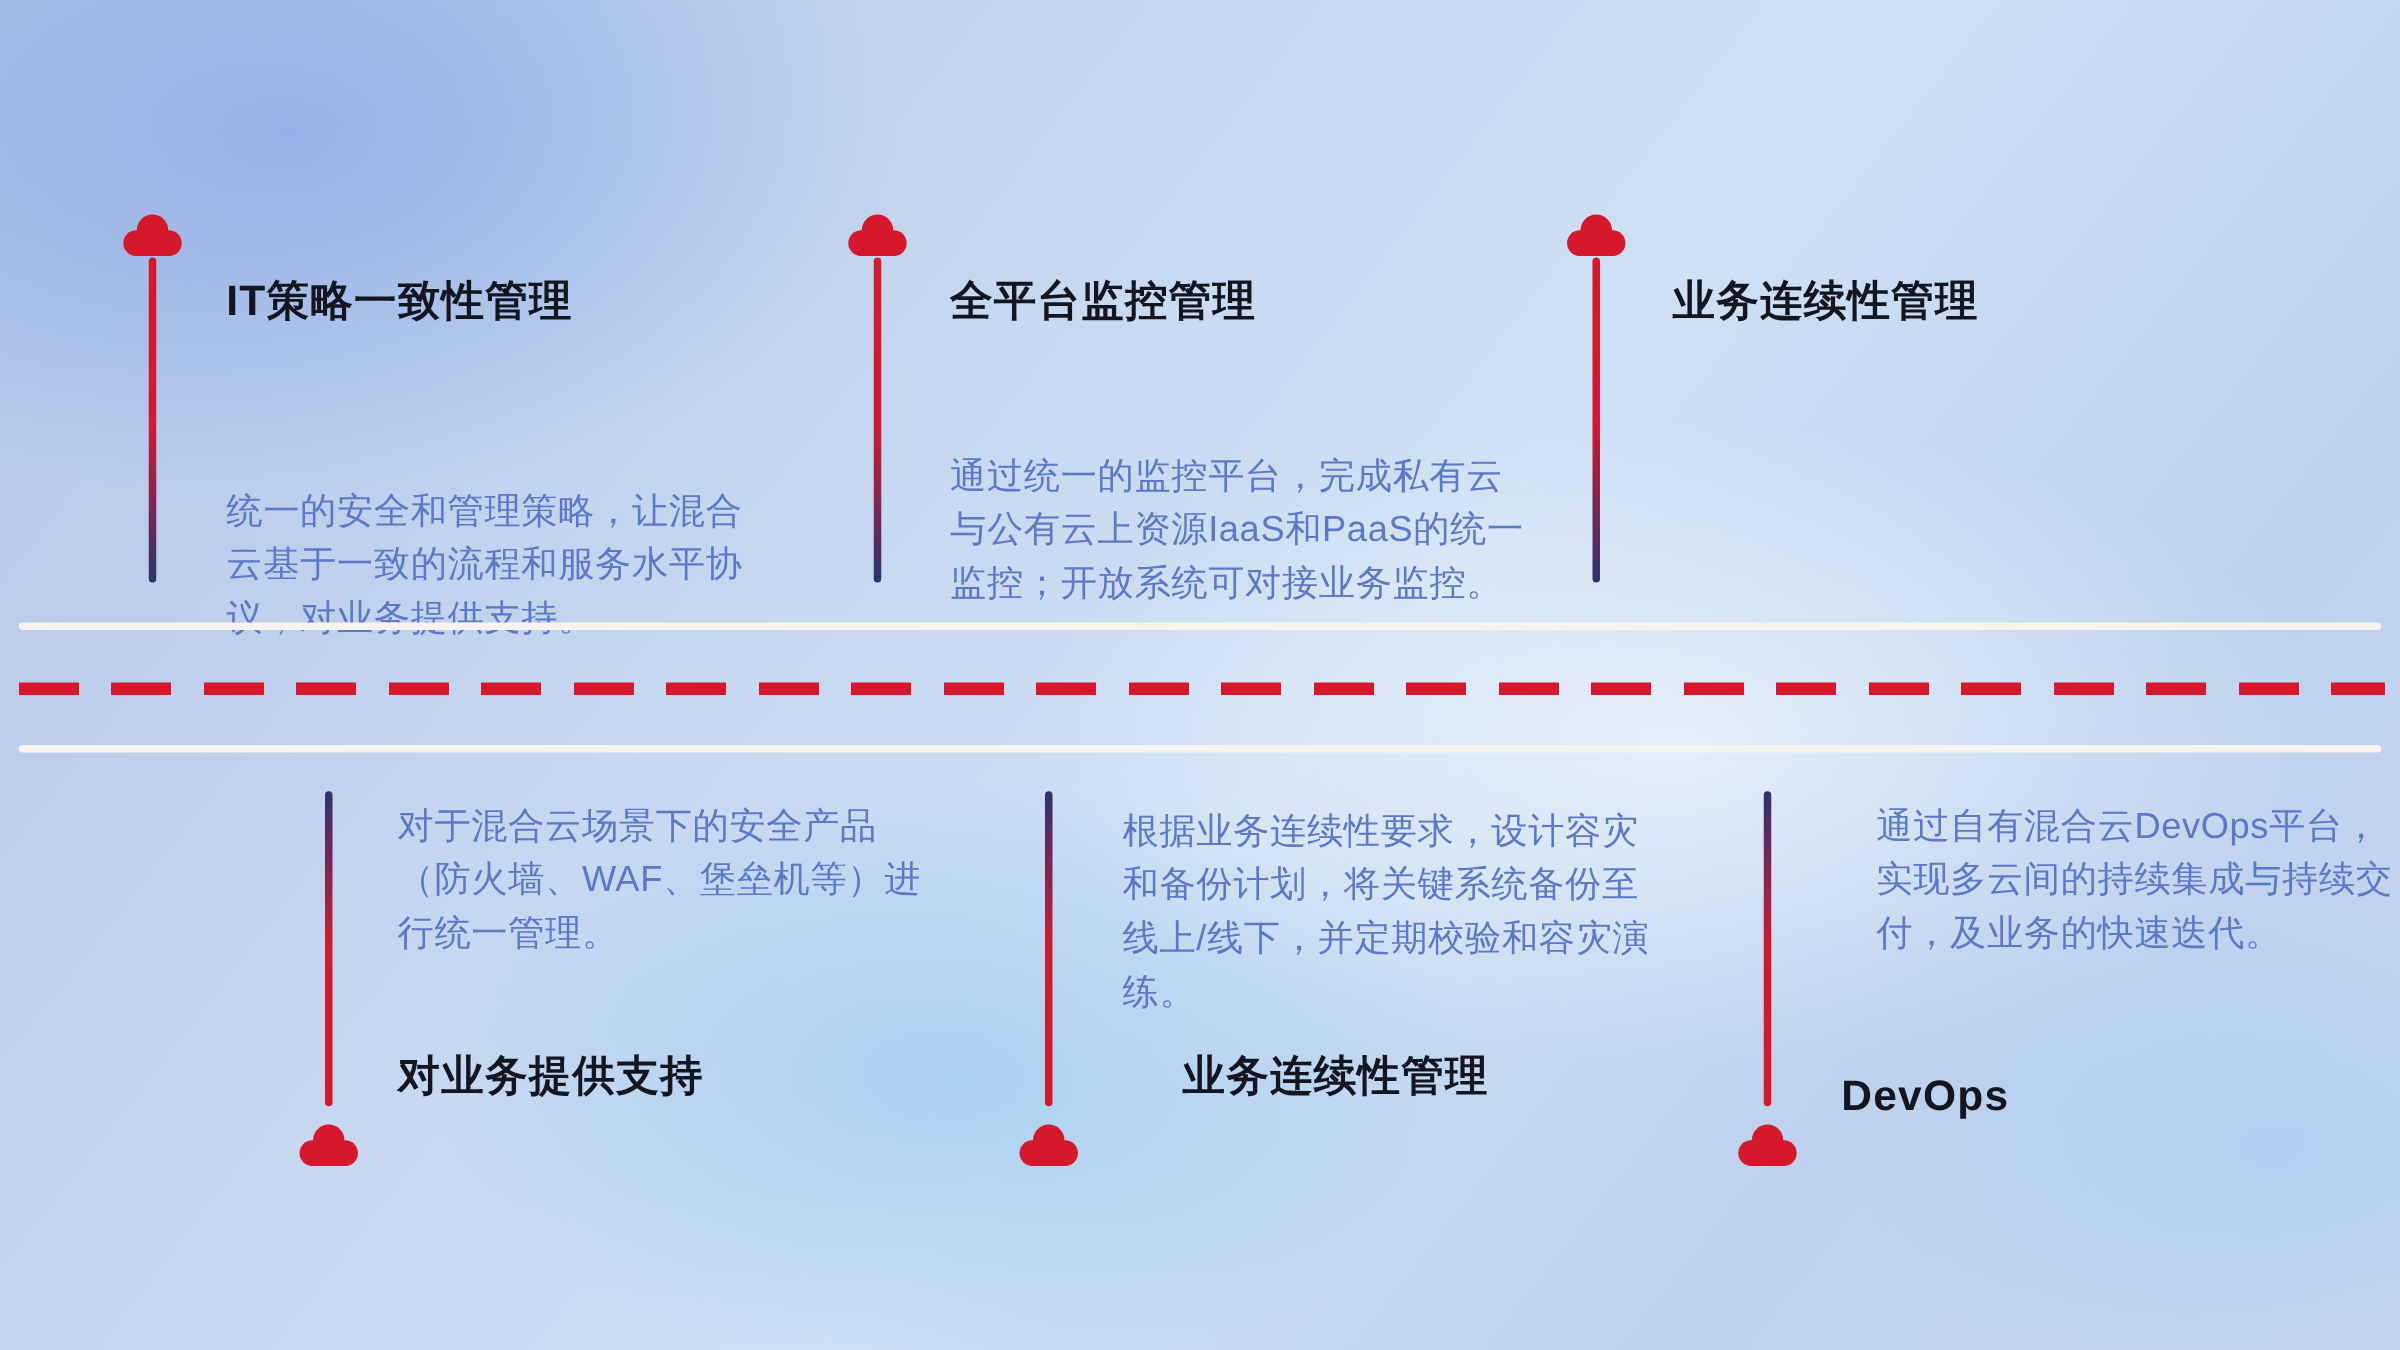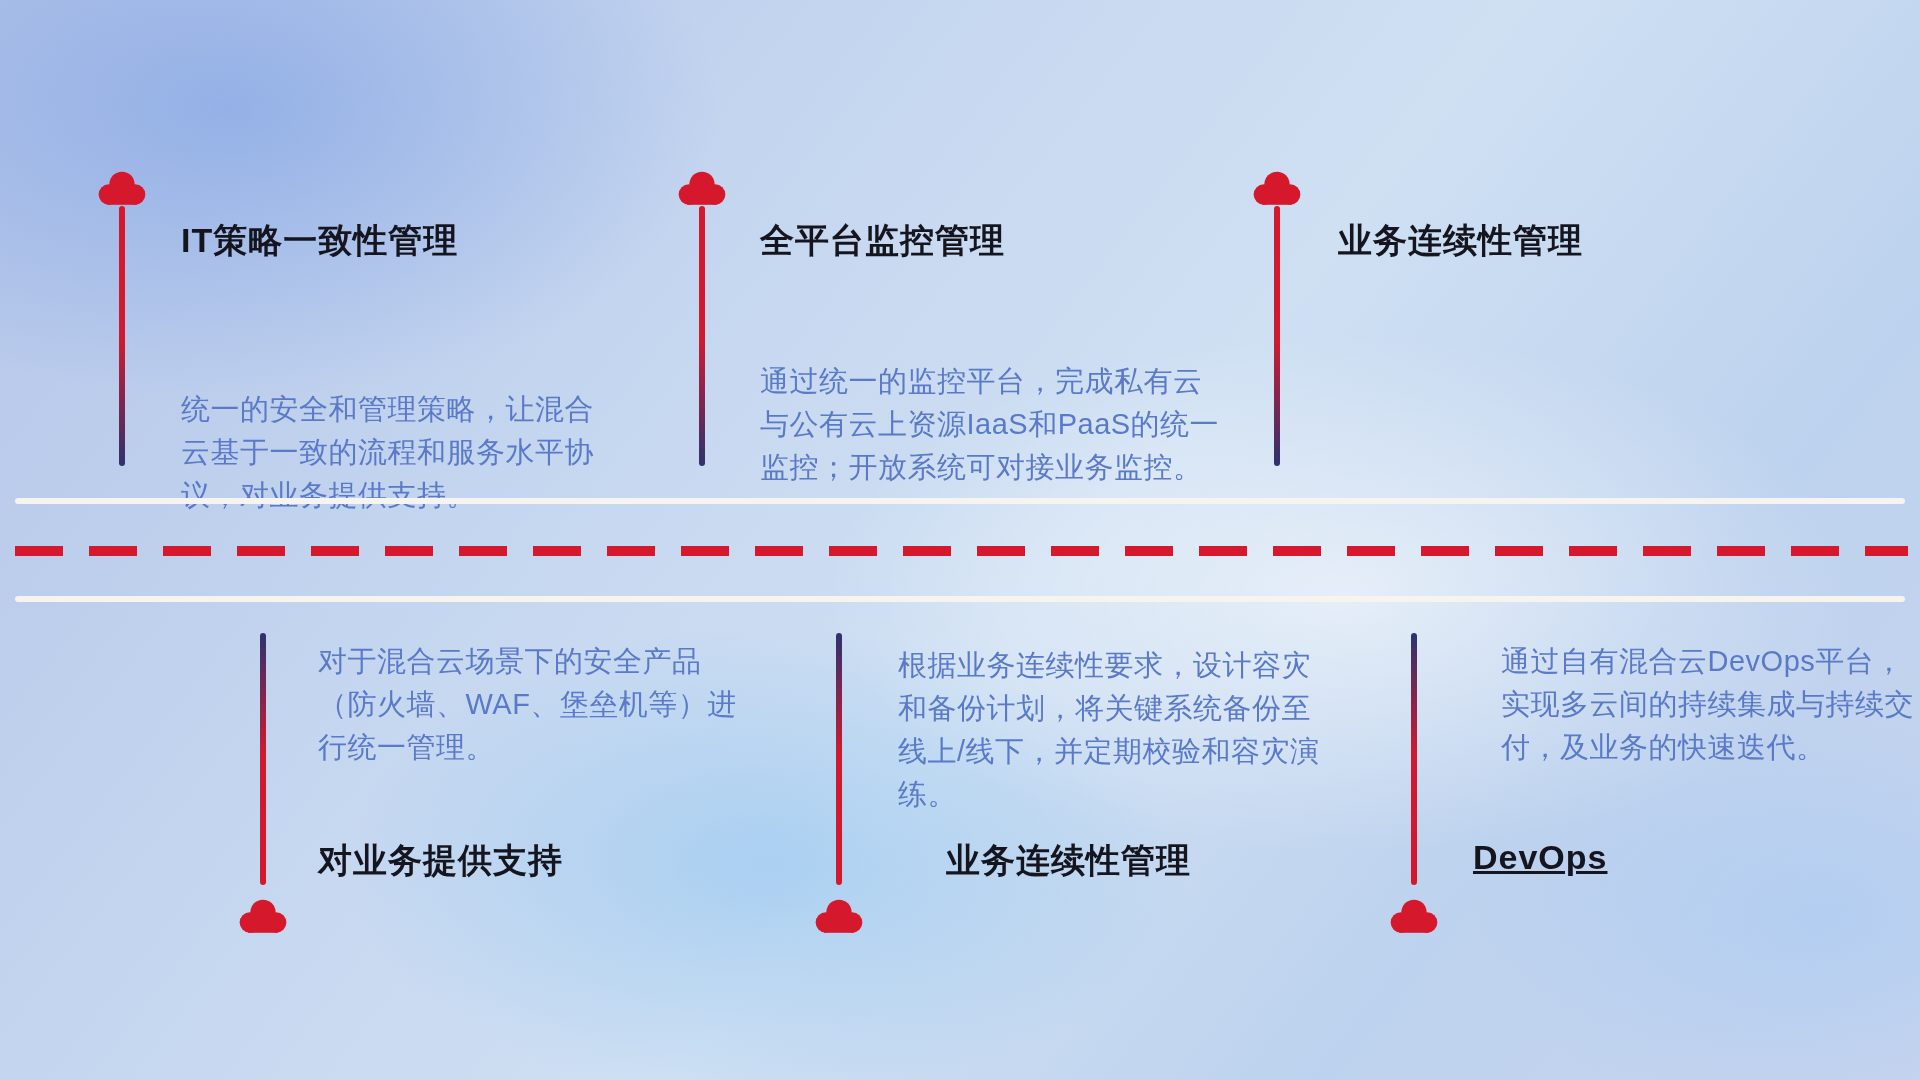--- a/index.html
+++ b/index.html
@@ -137,15 +137,15 @@
   <div class="stem stem-up" style="left:1411px; top:633px; height:252px;"></div>
   <svg class="cloud" style="left:1386px; top:896px;" viewBox="0 0 60 42">
     <g fill="#d5182b">
       <circle cx="16" cy="28" r="11"></circle>
       <circle cx="30" cy="17" r="13.5"></circle>
       <circle cx="44" cy="28" r="11"></circle>
       <rect x="14" y="26" width="32" height="13"></rect>
     </g>
   </svg>
   <div class="item-desc" style="left:1473px; top:640px; width:425px;margin-left:28px;">通过自有混合云DevOps平台，实现多云间的持续集成与持续交付，及业务的快速迭代。</div>
-  <div class="item-title" style="left:1473px; top:838px;text-decoration:underline;">DevOps</div>
+  <div class="item-title" style="left:1473px; top:858px;">DevOps</div>
 
 </div>
 
 </body></html>

